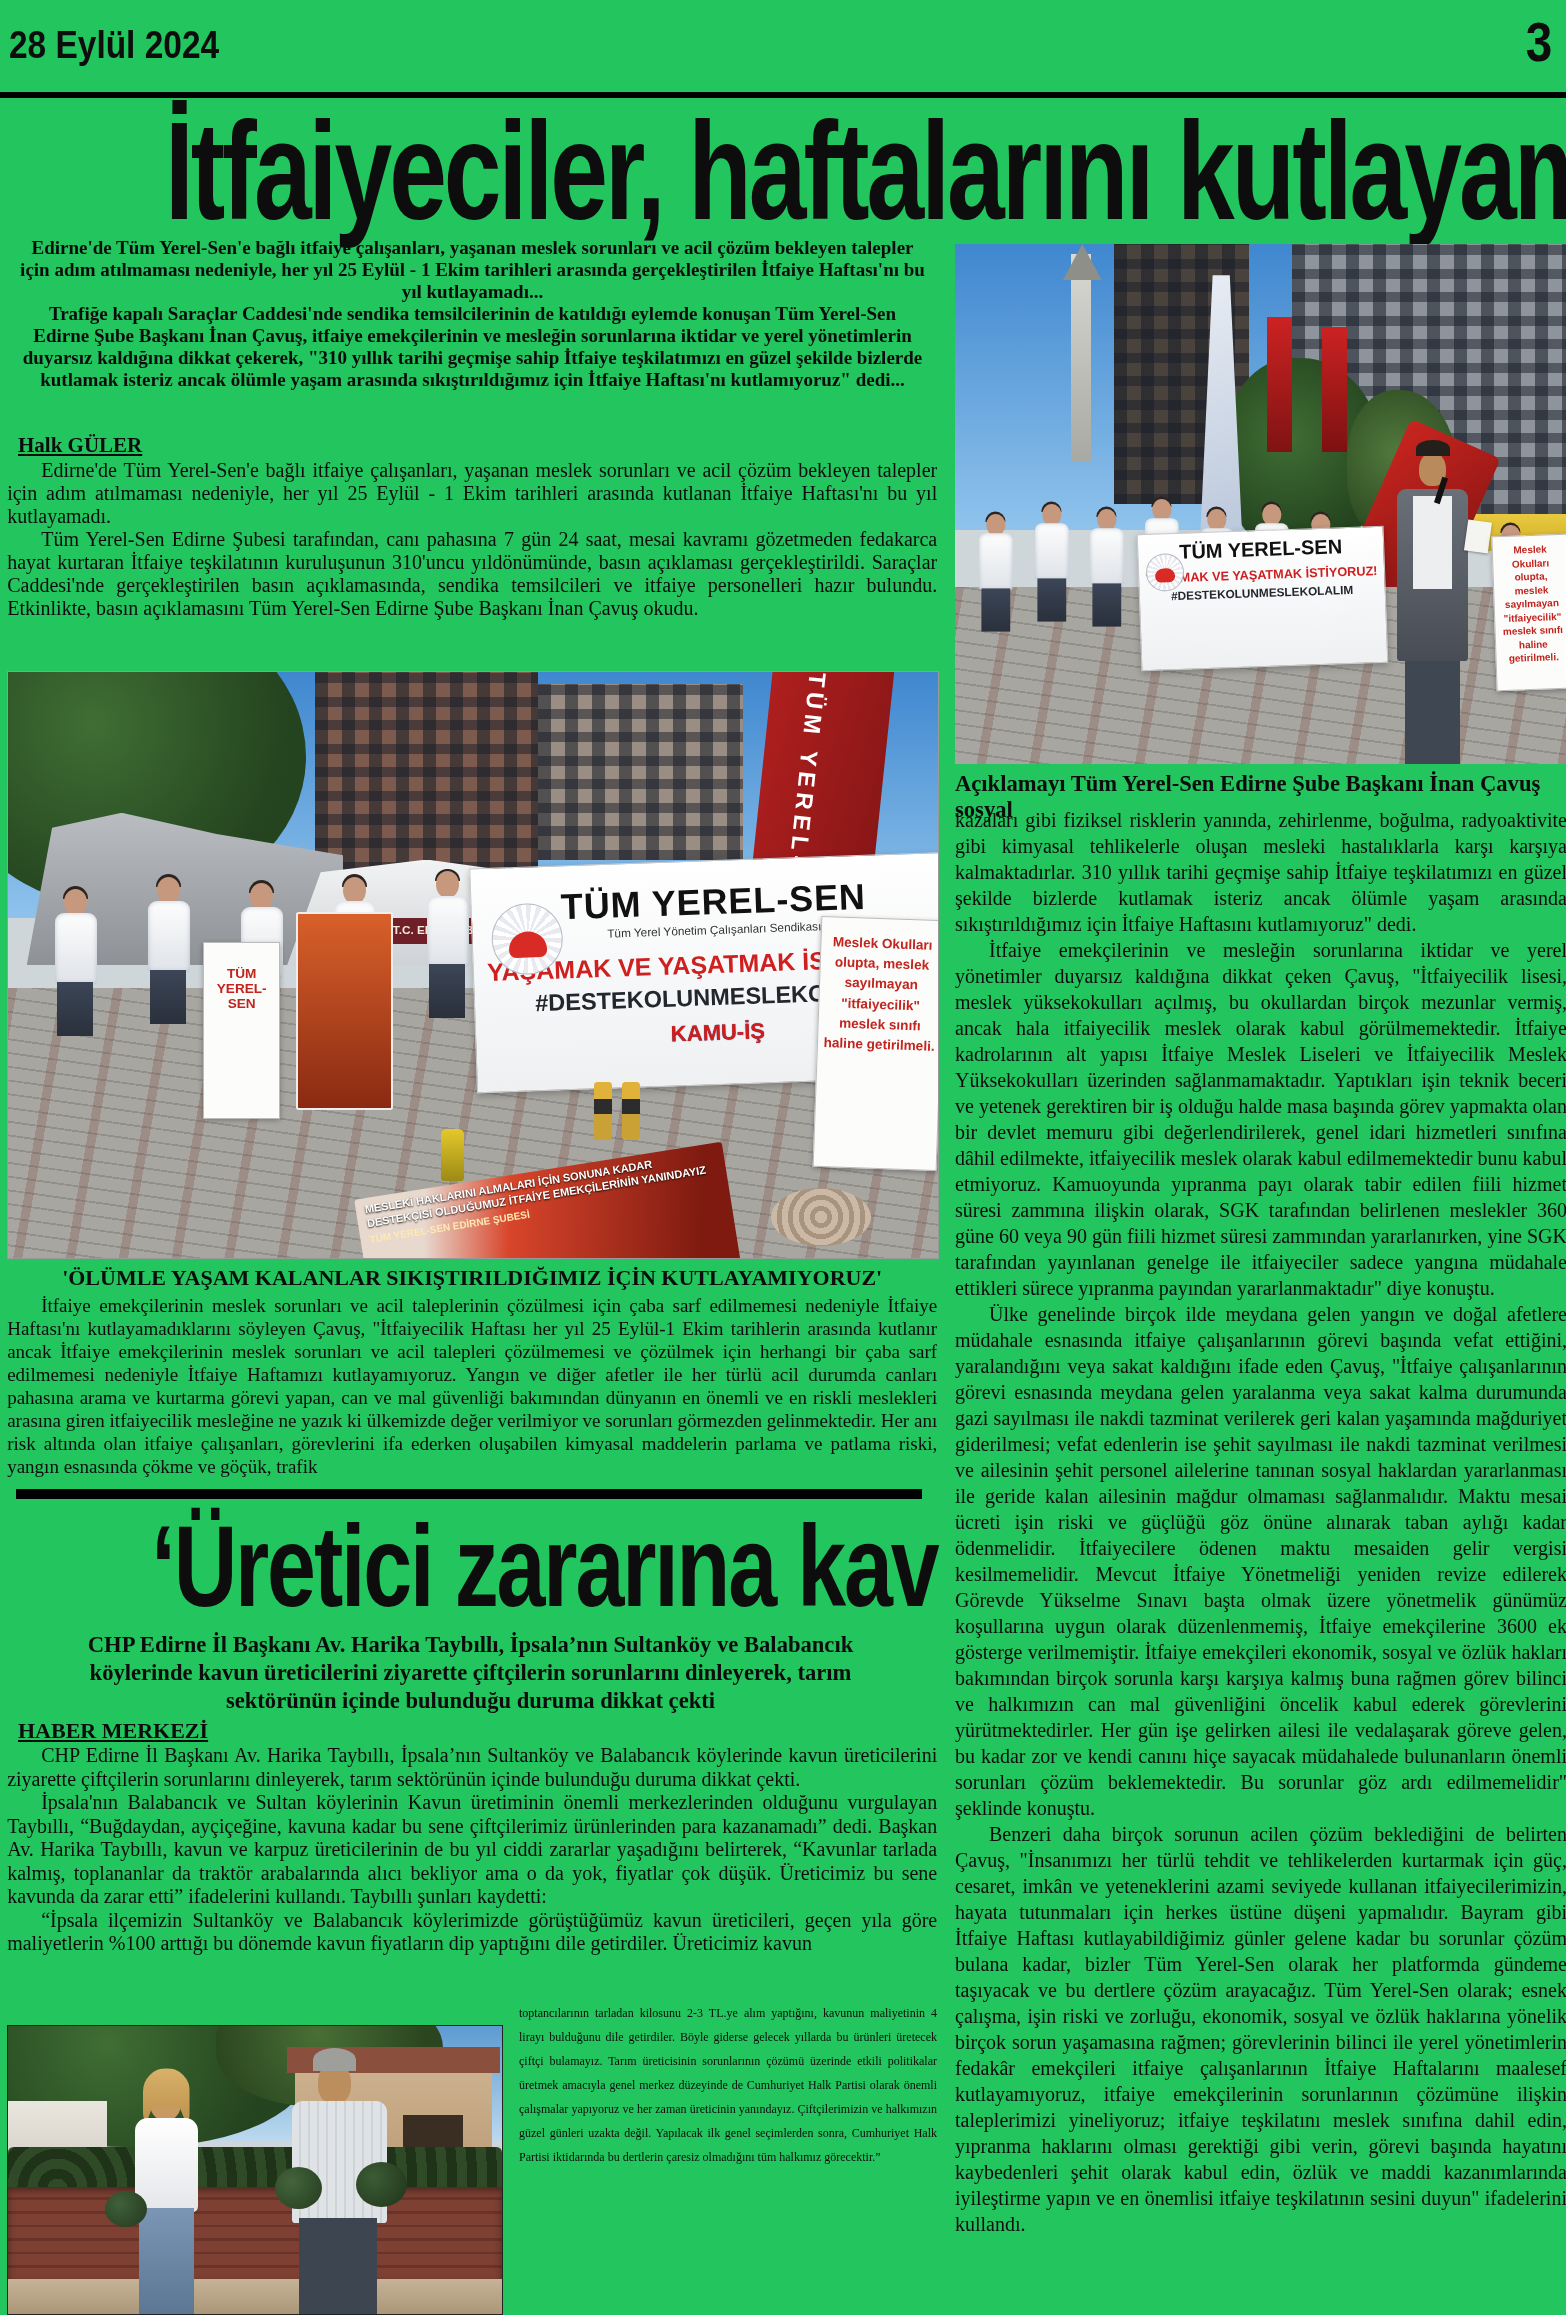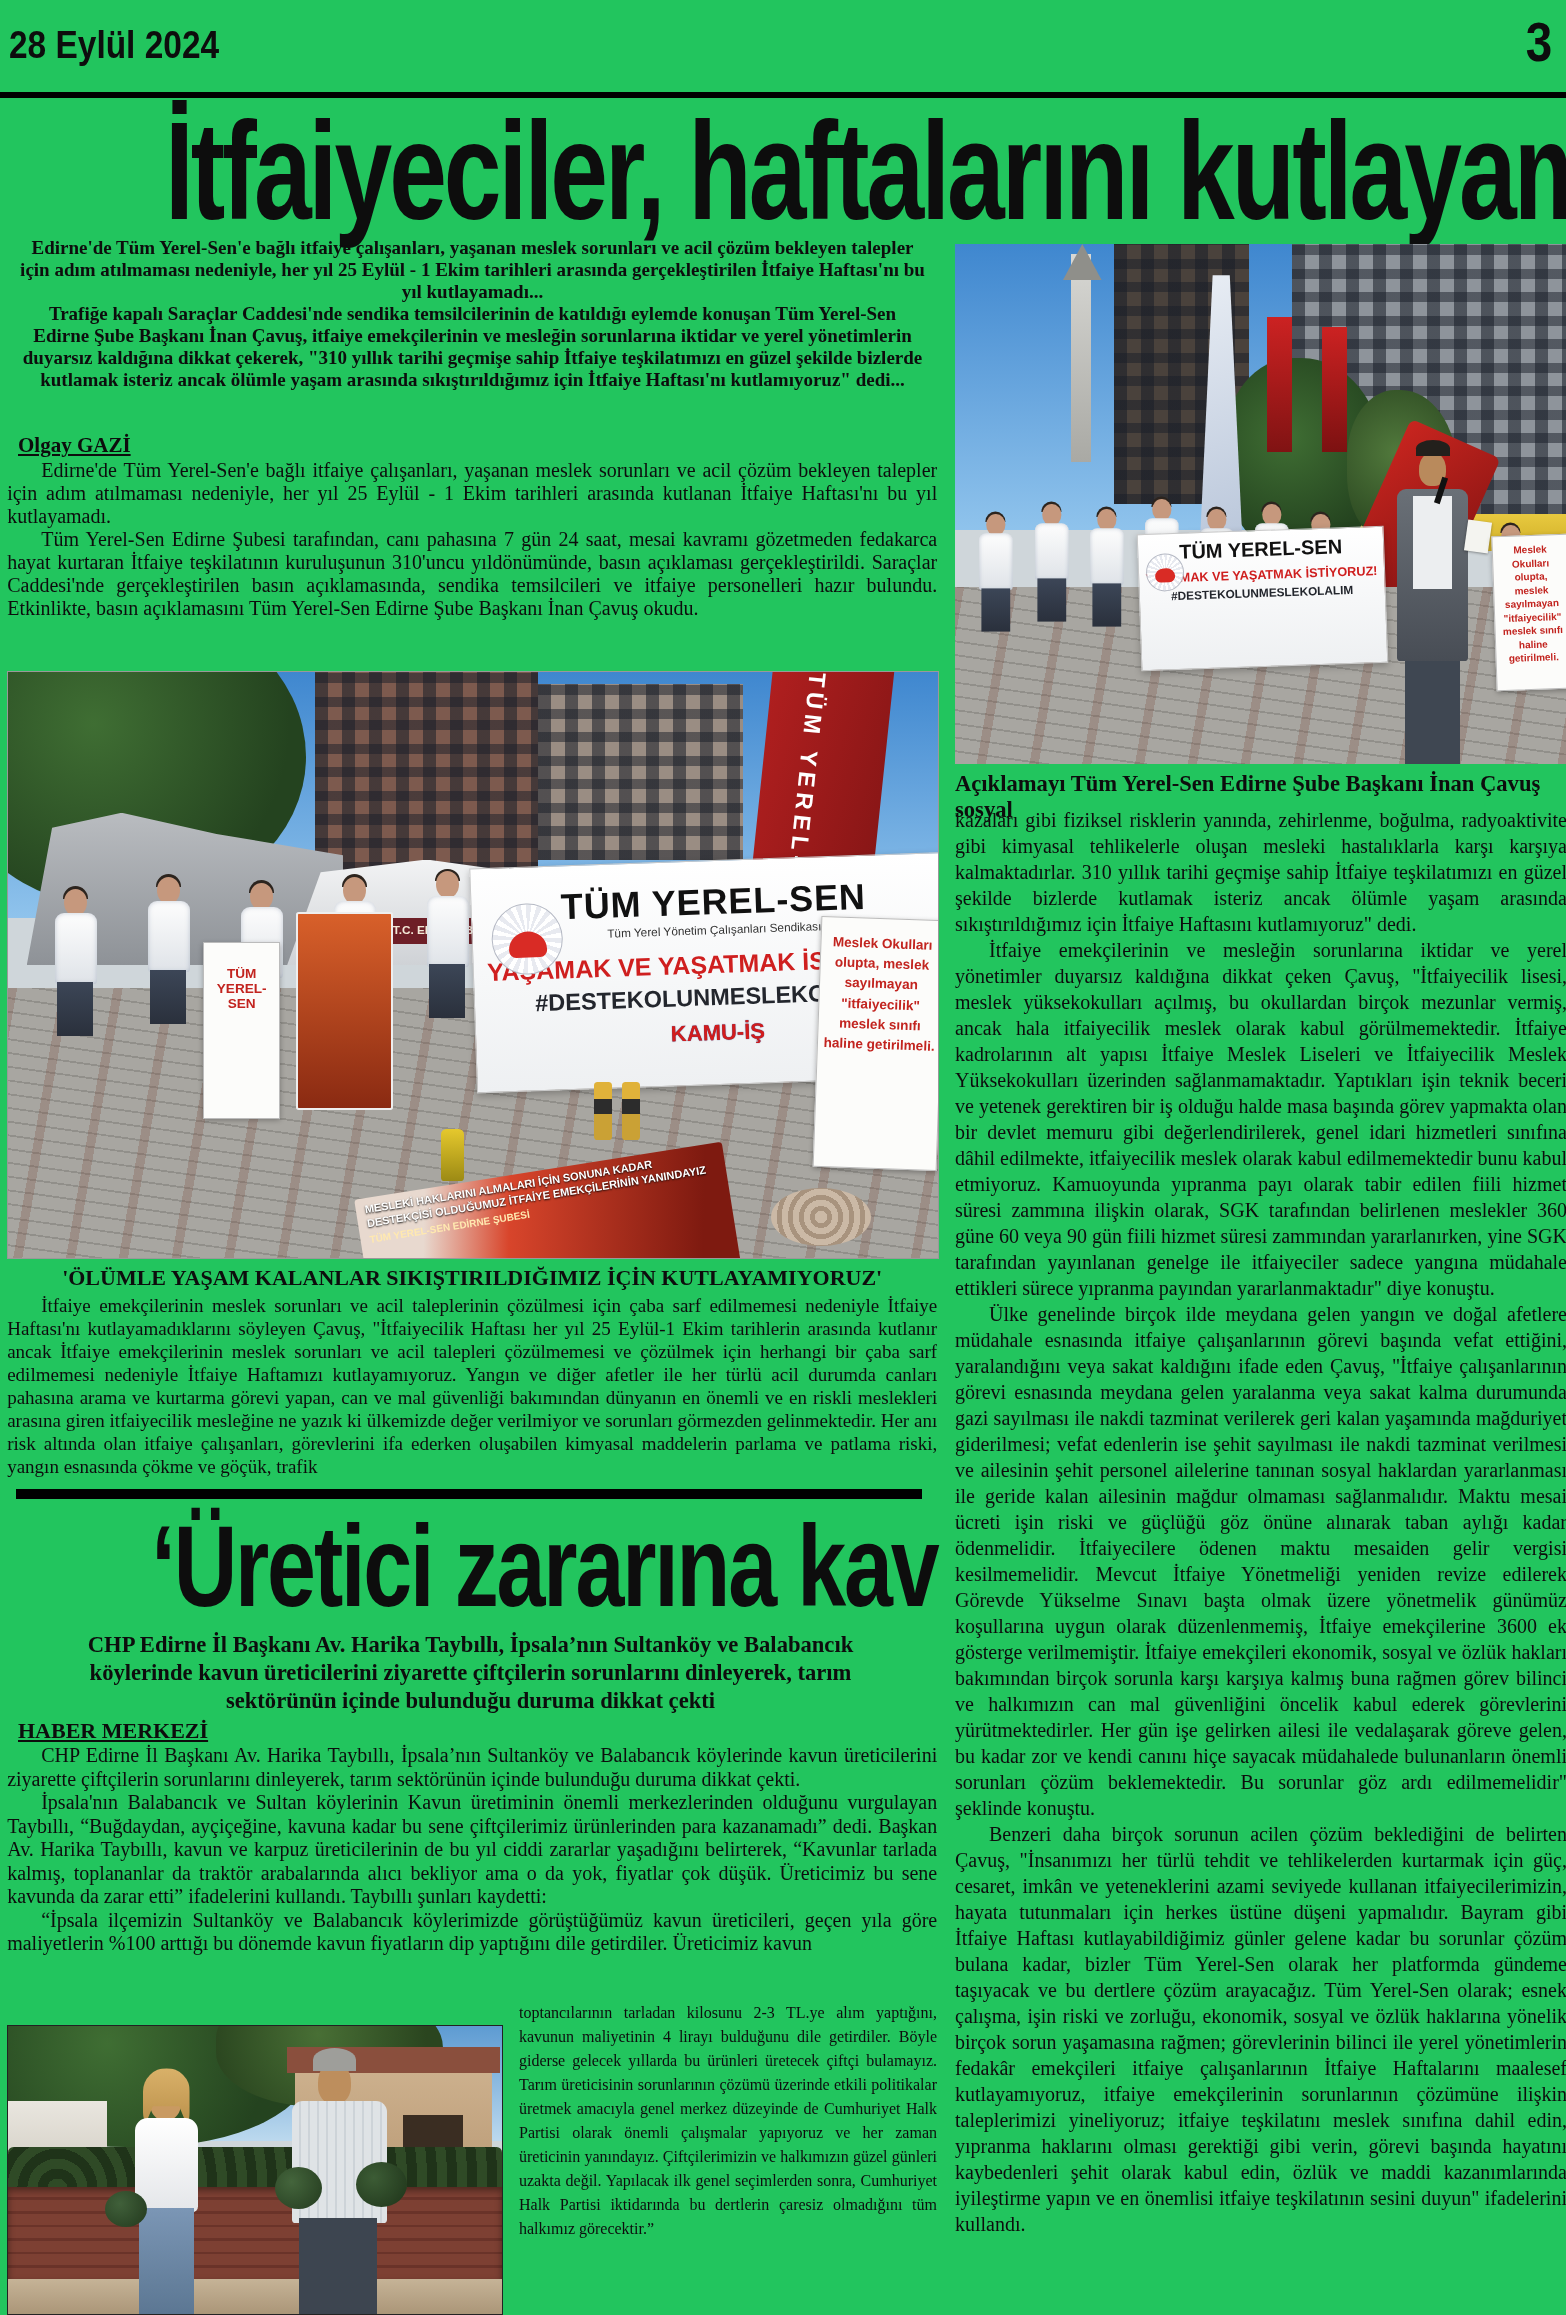--- a/index.html
+++ b/index.html
@@ -40,21 +40,21 @@
         white-space:nowrap;overflow:hidden;}
   .headline2 span{display:inline-block;font-family:"Liberation Sans",sans-serif;font-weight:bold;
         font-size:110px;letter-spacing:-2.7px;transform:scale(.8,1.05);transform-origin:center top;line-height:1.1;}
   .deck{position:absolute;top:1631px;left:50px;width:841px;height:87px;overflow:hidden;margin:0;
         text-align:center;font-weight:bold;font-size:22.6px;line-height:28px;}
   .byline2{top:1718px;left:18px;font-size:22px;}
   .a2body{position:absolute;top:1744px;left:7.2px;width:930px;height:257px;overflow:hidden;
         font-size:20px;line-height:23.5px;text-align:justify;}
   .a2body p{margin:0;}
   .narrowcol{position:absolute;top:2001px;left:519px;width:418px;height:315px;overflow:hidden;
-        font-size:16px;line-height:24px;text-align:justify;}
+        font-size:12px;line-height:24px;text-align:justify;}
   .narrowcol p{margin:0;}
   
   .caption{position:absolute;top:771px;left:955px;width:612px;font-weight:bold;font-size:22.6px;}
   .col2{position:absolute;top:807px;left:955px;width:612px;height:1509px;overflow:hidden;
         font-size:20px;line-height:26px;text-align:justify;}
   .col2 p{margin:0;}
   .col2 .sub{font-size:22px;line-height:27px;margin:1.8px 0;}
   
   figure{margin:0;padding:0;position:absolute;overflow:hidden;background:#cfd6da;}
   .photoA{top:244px;left:955px;width:612px;height:520px;}
@@ -104,21 +104,21 @@
   <div class="pagenum">3</div>
   <div class="toprule"></div>
 
   <div class="headline1"><span>İtfaiyeciler, haftalarını kutlayamadı!</span></div>
 
   <section class="leadblock">
     <p>Edirne'de Tüm Yerel-Sen'e bağlı itfaiye çalışanları, yaşanan meslek sorunları ve acil çözüm bekleyen talepler için adım atılmaması nedeniyle, her yıl 25 Eylül - 1 Ekim tarihleri arasında gerçekleştirilen İtfaiye Haftası'nı bu yıl kutlayamadı...</p>
     <p>Trafiğe kapalı Saraçlar Caddesi'nde sendika temsilcilerinin de katıldığı eylemde konuşan Tüm Yerel-Sen Edirne Şube Başkanı İnan Çavuş, itfaiye emekçilerinin ve mesleğin sorunlarına iktidar ve yerel yönetimlerin duyarsız kaldığına dikkat çekerek, "310 yıllık tarihi geçmişe sahip İtfaiye teşkilatımızı en güzel şekilde bizlerde kutlamak isteriz ancak ölümle yaşam arasında sıkıştırıldığımız için İtfaiye Haftası'nı kutlamıyoruz" dedi...</p>
   </section>
 
-  <div class="byline byline1">Olgay GAZİ</div>
+  <div class="byline byline1">Halk GÜLER</div>
 
   <section class="p12">
     <p class="ind">Edirne'de Tüm Yerel-Sen'e bağlı itfaiye çalışanları, yaşanan meslek sorunları ve acil çözüm bekleyen talepler için adım atılmaması nedeniyle, her yıl 25 Eylül - 1 Ekim tarihleri arasında kutlanan İtfaiye Haftası'nı bu yıl kutlayamadı.</p>
     <p class="ind">Tüm Yerel-Sen Edirne Şubesi tarafından, canı pahasına 7 gün 24 saat, mesai kavramı gözetmeden fedakarca hayat kurtaran İtfaiye teşkilatının kuruluşunun 310'uncu yıldönümünde, basın açıklaması gerçekleştirildi. Saraçlar Caddesi'nde gerçekleştirilen basın açıklamasında, sendika temsilcileri ve itfaiye personelleri hazır bulundu. Etkinlikte, basın açıklamasını Tüm Yerel-Sen Edirne Şube Başkanı İnan Çavuş okudu.</p>
   </section>
 
   <figure class="photoB">
     <div class="abs sky" style="height:42%;"></div>
     <div class="abs treeblob" style="left:-6%;top:-12%;width:38%;height:52%;"></div>
     <div class="abs windows" style="left:33%;top:0;width:24%;height:38%;background-color:#7d5a4e;"></div>

